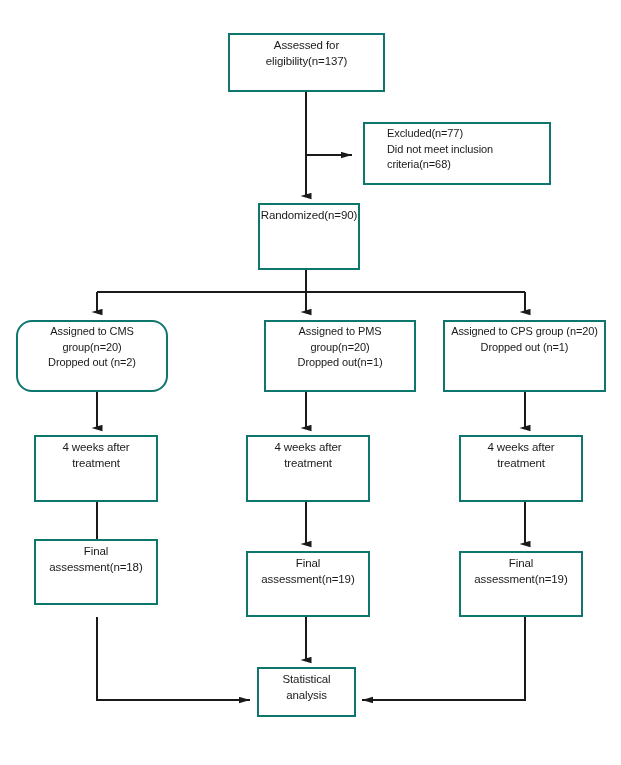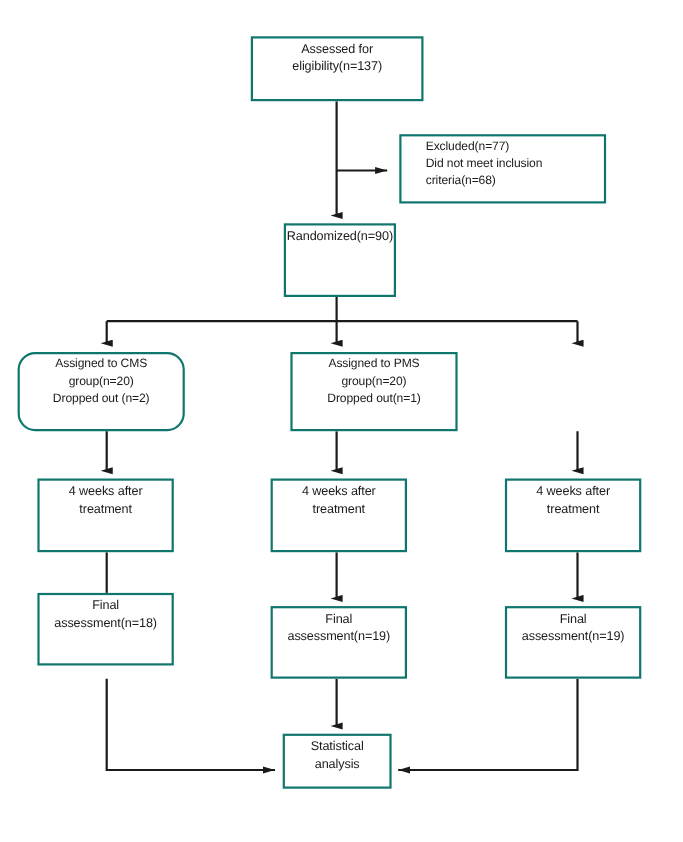--- a/index.html
+++ b/index.html
@@ -106,20 +106,24 @@
   <div class="node-box" style="left:16px; top:320px; width:152px; height:72px;border-radius:16px;">
     <span class="node-text two-line">Assigned to CMS group(n=20)
 Dropped out (n=2)</span>
   </div>
 
   <div class="node-box" style="left:232px; top:320px; width:152px; height:72px;margin-left:32px;">
     <span class="node-text two-line">Assigned to PMS group(n=20)
 Dropped out(n=1)</span>
   </div>
 
+  <div class="node-box" style="left:443px; top:320px; width:163px; height:72px;">
+    <span class="node-text two-line">Assigned to CPS group (n=20)
+Dropped out (n=1)</span>
+  </div>
 
   <div class="node-box" style="left:34px; top:435px; width:124px; height:67px;">
     <span class="node-text">4 weeks after treatment</span>
   </div>
 
   <div class="node-box" style="left:246px; top:435px; width:124px; height:67px;">
     <span class="node-text">4 weeks after treatment</span>
   </div>
 
   <div class="node-box" style="left:459px; top:435px; width:124px; height:67px;">

